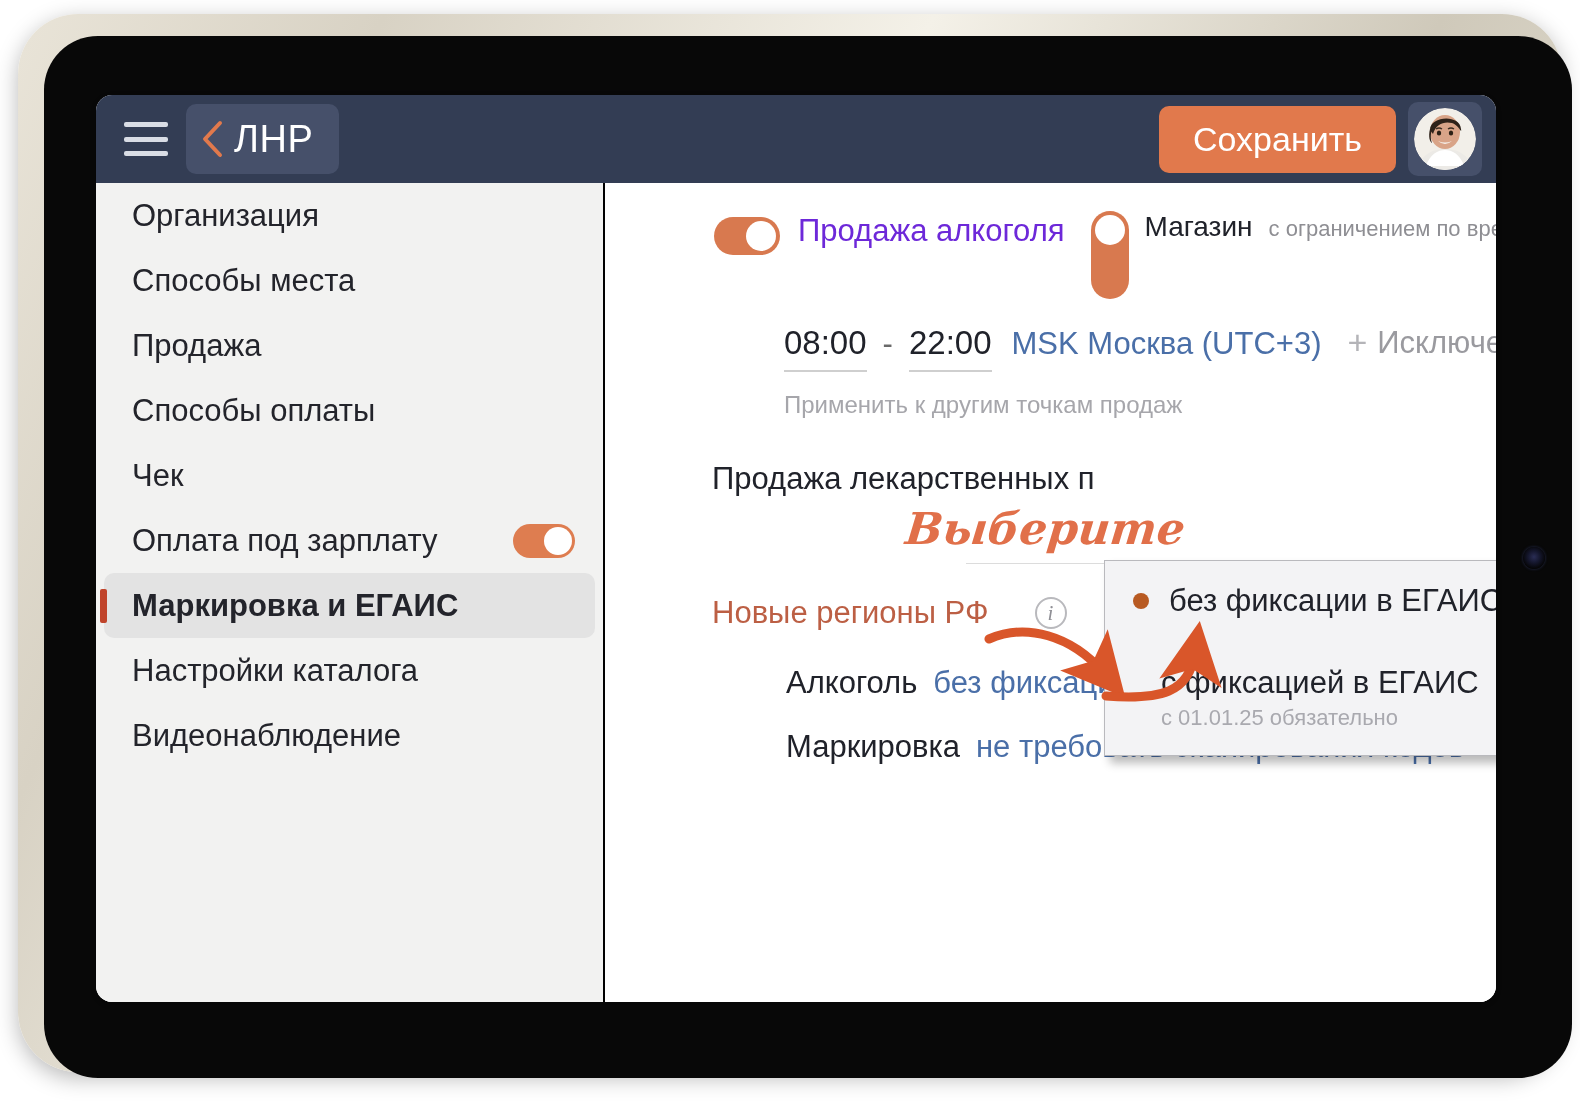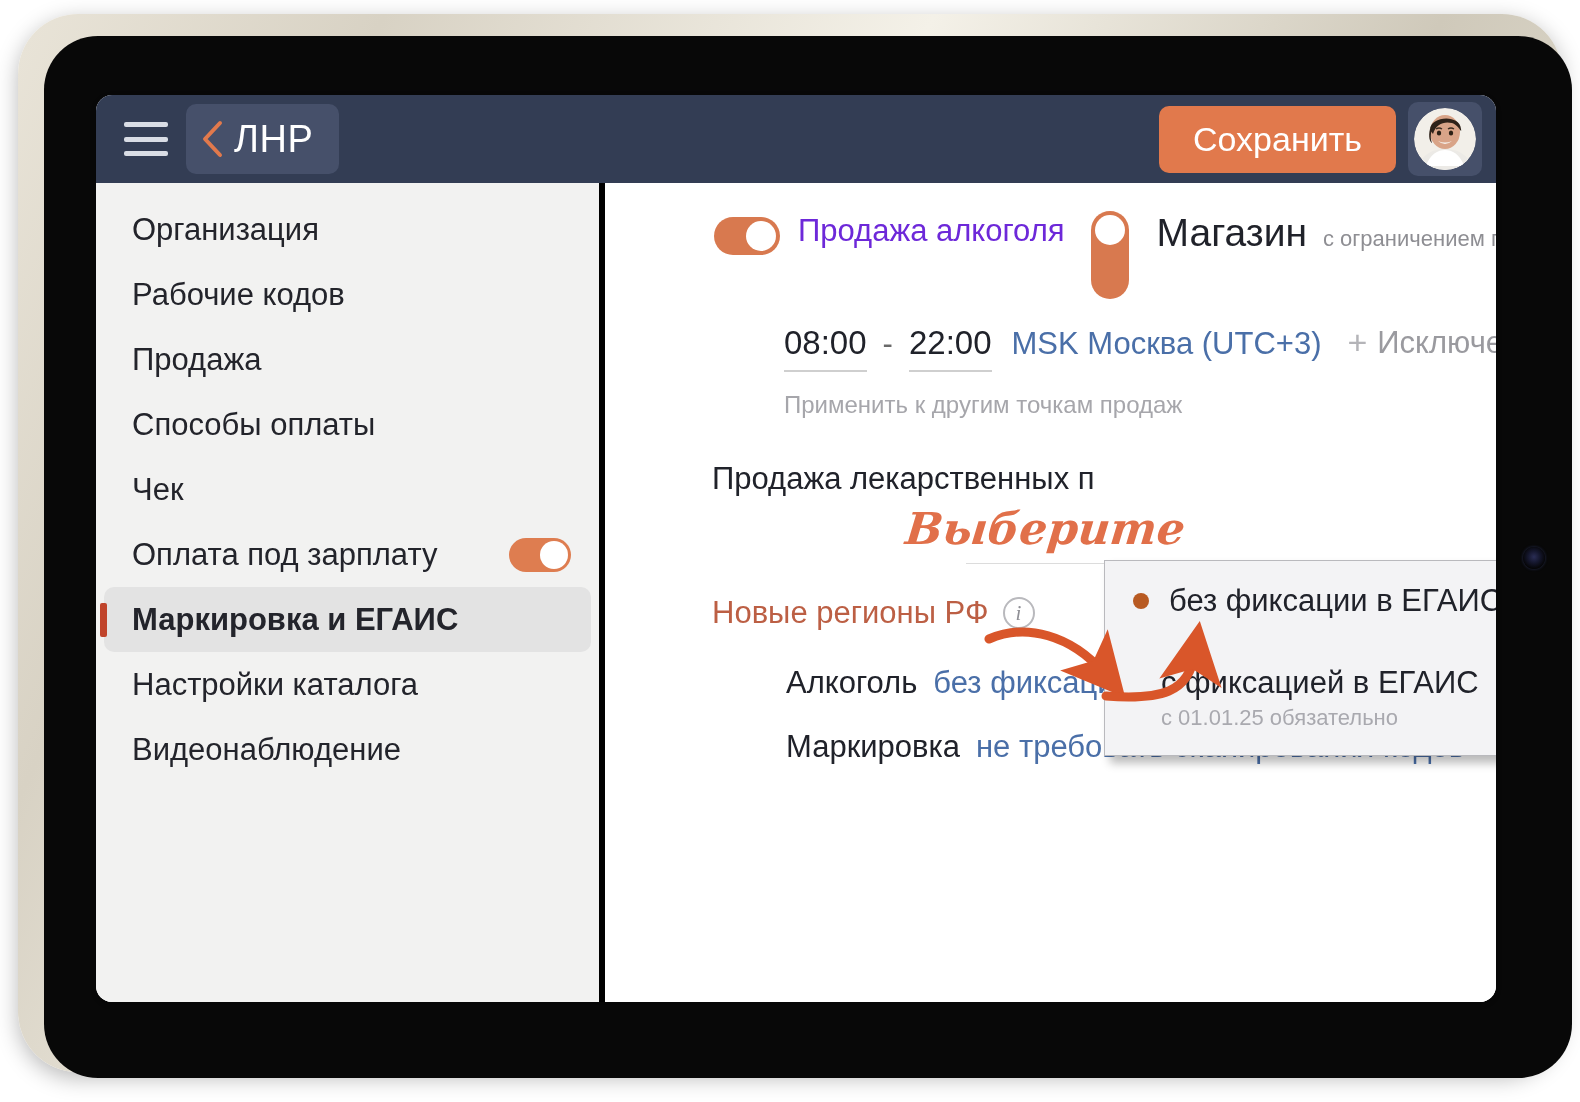--- a/index.html
+++ b/index.html
@@ -86,22 +86,21 @@
     display:flex; align-items:center; justify-content:center;
     cursor:pointer; overflow:hidden;
   }
   #avatar-img { width:62px; height:62px; border-radius:50%; display:block; }
 
   
   #sidebar {
     position: absolute; left: 0; top: 88px;
     width: 509px; height: 819px;
     background: #f2f2f1;
-    border-right: 6px solid #000000;
-    padding-top: 14px;
+    border-right: 2px solid #000000;
   }
   .nav-item {
     position: relative;
     height: 65px;
     display: flex; align-items: center;
     padding: 0 28px 0 36px;
     font-size: 31px;
     color: #23242b;
     cursor: pointer;
   }
@@ -143,21 +142,21 @@
   #mode-pill {
     width: 38px; height: 88px; border-radius: 19px;
     background:#d8794f; position:relative; flex:none; cursor:pointer;
   }
   #mode-pill::after {
     content:""; position:absolute; left:4px; top:4px;
     width:30px; height:30px; border-radius:50%; background:#fff;
   }
   #mode-options { margin-left: 16px; }
   .mode-line { display:flex; align-items:baseline; height: 44px; }
-  #mode-shop { font-size: 39px; color:#20222a; white-space:nowrap;margin-left:12px; }
+  #mode-shop { font-size: 28px; color:#20222a; white-space:nowrap; }
   #mode-shop-hint { font-size: 22px; color:#8e8e93; margin-left: 16px; white-space:nowrap; }
   #mode-catering { font-size: 31px; color:#8e8e93; white-space:nowrap; }
 
   
   #time-row { position:absolute; left: 178px; top: 140px; display:flex; align-items:baseline; }
   .time-field {
     font-size: 33px; color:#20222a;
     border-bottom: 2px solid #cfcfcf;
     padding-bottom: 8px; cursor:pointer;
   }
@@ -176,21 +175,21 @@
   #handwritten {
     position:absolute; left: 300px; top: 320px;
     font-family: "DejaVu Serif", serif;
     font-style: italic; font-weight: bold;
     font-size: 44px; color:#e1704a;
     transform: skewX(-6deg);
     white-space:nowrap;
   }
 
   
-  #regions-head { position:absolute; left: 106px; top: 412px; display:flex; align-items:center; }
+  #regions-head { position:absolute; left: 106px; top: 412px; display:flex; align-items:center;gap:32px; }
   #regions-title { font-size: 31px; color:#bc5f44; white-space:nowrap; }
   #regions-info {
     width: 32px; height: 32px; margin-left: 14px;
     border:2px solid #b9b9bd; border-radius:50%;
     display:flex; align-items:center; justify-content:center;
     font-size: 21px; color:#8f8f95; font-style: italic;
     font-family:"Liberation Serif",serif; cursor:pointer;
   }
   .region-row { position:absolute; left: 180px; display:flex; align-items:baseline; }
   #region-row-alc { top: 482px; }
@@ -264,21 +263,21 @@
         </svg>
       </div>
     </div>
   </div>
 
   <div id="sidebar">
     <div class="nav-item">
       <span class="nav-label">Организация</span>
     </div>
     <div class="nav-item">
-      <span class="nav-label">Рабочие кодов</span>
+      <span class="nav-label">Способы места</span>
     </div>
     <div class="nav-item">
       <span class="nav-label">Продажа</span>
     </div>
     <div class="nav-item">
       <span class="nav-label">Способы оплаты</span>
     </div>
     <div class="nav-item">
       <span class="nav-label">Чек</span>
     </div>

